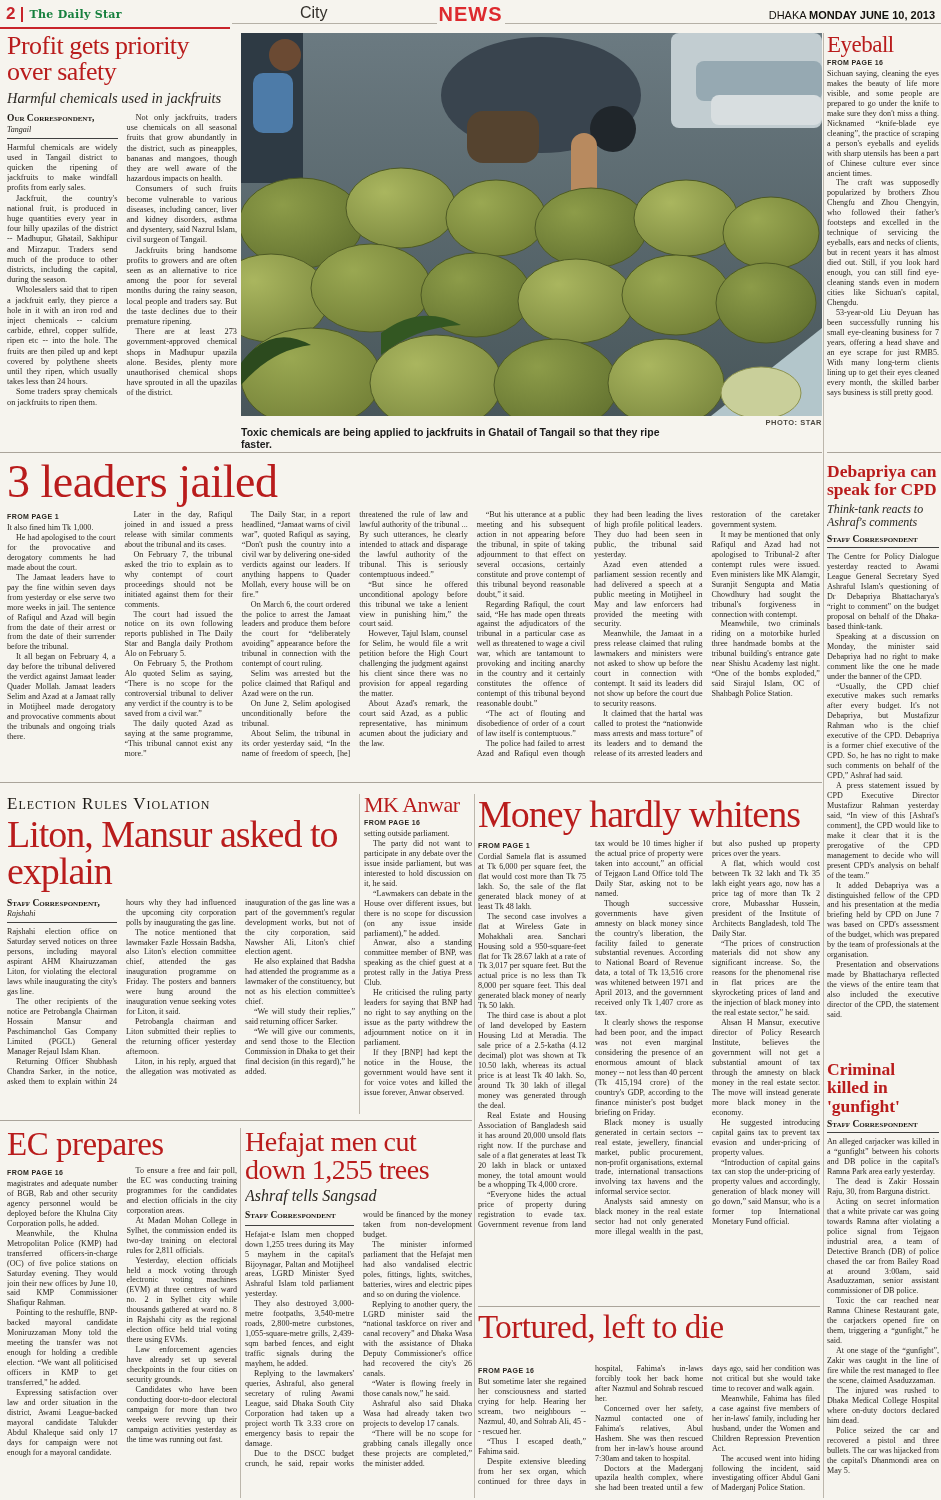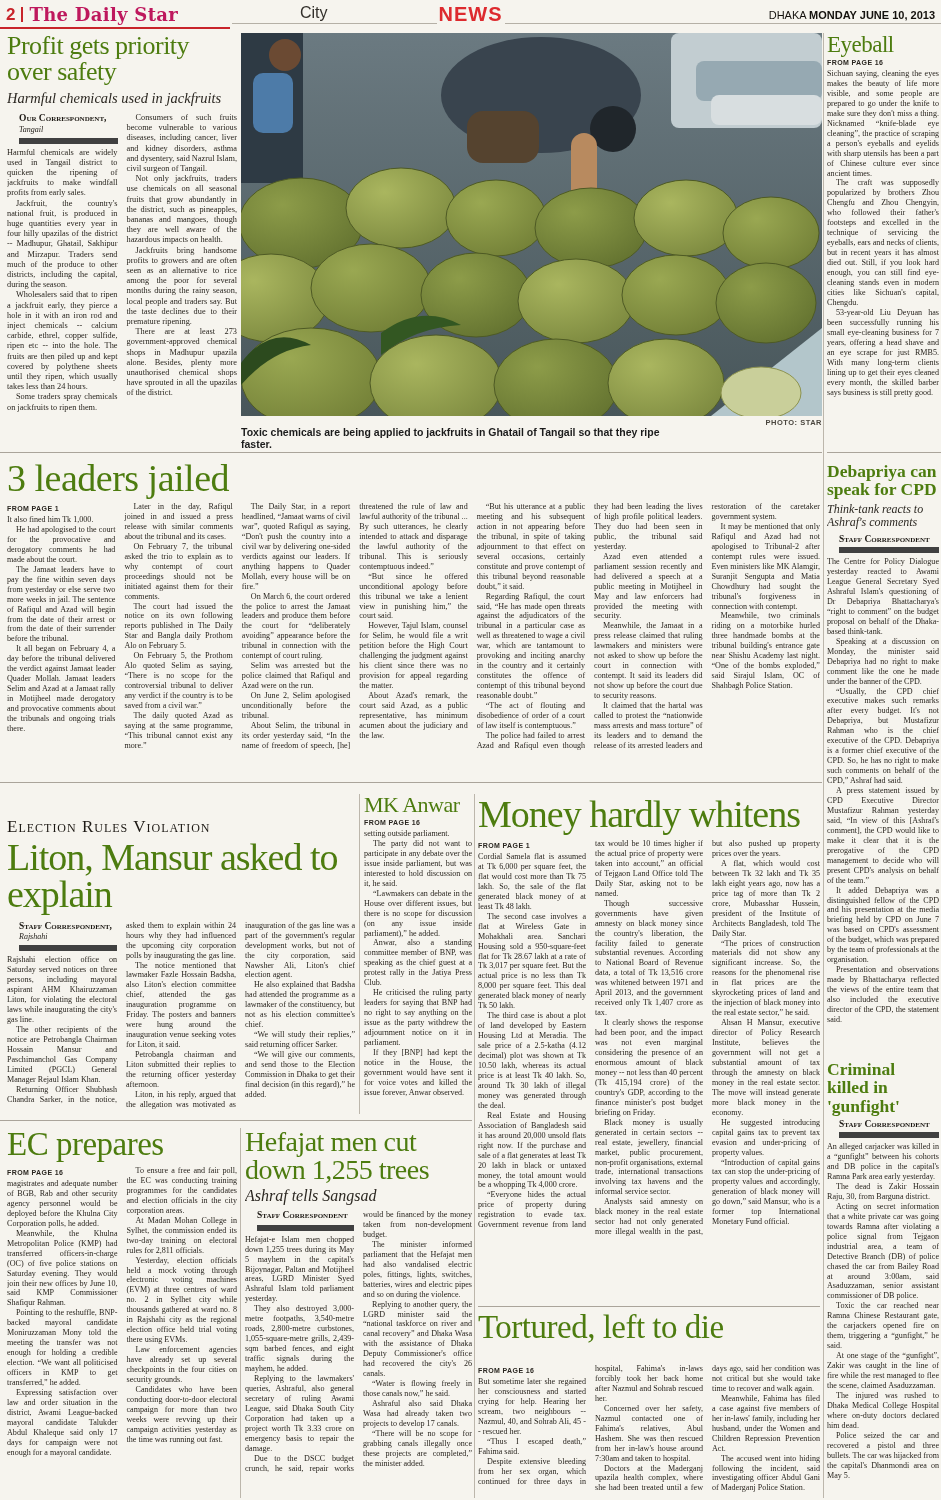--- a/index.html
+++ b/index.html
@@ -5,38 +5,38 @@
   * { margin:0; padding:0; box-sizing:border-box; }
   html,body { background:#9a9a9a; }
   .page { position:relative; width:941px; height:1500px; margin:0 auto; background:#f6f4ee;
           overflow:hidden; font-family:"Liberation Serif", serif; color:#29251f; }
 
   
   .hdr { position:absolute; left:0; top:0; width:941px; height:31px; }
   .hdr-left { position:absolute; left:6px; top:4px; display:flex; align-items:center; gap:6px; }
   .pgnum { font:bold 17px "Liberation Sans", sans-serif; color:#c8242a; }
   .hdr-bar { width:2px; height:15px; background:#c8242a; }
-  .masthead { font-family:"DejaVu Serif", serif; font-weight:bold; font-size:18px; color:#be185d; letter-spacing:0.3px; }
+  .masthead { font-family:"DejaVu Serif", serif; font-weight:bold; font-size:11px; color:#15803d; letter-spacing:0.3px; }
   .section-label { position:absolute; left:300px; top:4px; font:16px "Liberation Sans", sans-serif; color:#33302b; }
   .news-banner { position:absolute; left:0; right:0; top:3px; text-align:center;
                  font:bold 20px "Liberation Sans", sans-serif; color:#dd2a2e; letter-spacing:1px; }
   .dateline { position:absolute; right:6px; top:9px; font:11px "Liberation Sans", sans-serif; color:#14110d; }
   .dateline b { font-weight:bold; }
   .hdr-redline { position:absolute; left:0; top:27px; width:230px; height:2px; background:#c8242a; }
   .hdr-hairA { position:absolute; left:232px; top:23px; width:205px; height:1px; background:#b5b0a6; }
   .hdr-hairB { position:absolute; left:505px; top:23px; width:436px; height:1px; background:#b5b0a6; }
 
   
   .article { position:absolute; overflow:hidden; }
-  .hl { font-weight:400; color:#4d7c0f; line-height:1.0; letter-spacing:-0.5px; }
+  .hl { font-weight:400; color:#b91c1c; line-height:1.0; letter-spacing:-0.5px; }
   .hl-b { font-weight:bold; letter-spacing:0; }
   .subhead { font-style:italic; color:#2c2822; }
-  .kicker { font-variant:small-caps; font-size:17px; letter-spacing:1px; color:#1d1914;margin-top:23px; }
+  .kicker { font-variant:small-caps; font-size:17px; letter-spacing:1px; color:#1d1914; }
   .byline { font-variant:small-caps; font-weight:bold; font-size:9.5px; color:#1d1914;
-            border-bottom:6px solid #404040; padding-bottom:3px; margin-bottom:4px;margin-left:12px; }
+            border-bottom:1px solid #404040; padding-bottom:3px; margin-bottom:4px; }
   .byline .place { display:block; font-variant:normal; font-weight:normal; font-style:italic; font-size:8px; }
   .from-page { font:bold 7px "Liberation Sans", sans-serif; letter-spacing:0.4px; color:#2a2620; margin:3px 0 3px; }
   .body { text-align:justify; font-size:8.3px; line-height:1.23; color:#29251f; }
   .body p { text-indent:9px; margin:0; }
   .body p:first-of-type { text-indent:0;font-family:Liberation Serif, serif; }
   .cols-2 { column-count:2; column-gap:9px; }
   .cols-3 { column-count:3; column-gap:9px; }
   .cols-7 { column-count:7; column-gap:9px; }
 
   .vrule { position:absolute; width:1px; background:#bcb6ab; }
@@ -70,22 +70,22 @@
 
   <section class="article" style="left:7px; top:33px; width:230px; height:404px;">
     <h1 class="hl" style="font-size:26px;">Profit gets priority over safety</h1>
     <div class="subhead" style="font-size:14.5px; margin-top:5px;">Harmful chemicals used in jackfruits</div>
     <div class="body cols-2" style="margin-top:6px; height:305px;">
       <div class="byline"><span>Our Correspondent,</span><span class="place">Tangail</span></div>
     <p>Harmful chemicals are widely used in Tangail district to quicken the ripening of jackfruits to make windfall profits from early sales.</p>
         <p>Jackfruit, the country's national fruit, is produced in huge quantities every year in four hilly upazilas of the district -- Madhupur, Ghatail, Sakhipur and Mirzapur. Traders send much of the produce to other districts, including the capital, during the season.</p>
         <p>Wholesalers said that to ripen a jackfruit early, they pierce a hole in it with an iron rod and inject chemicals -- calcium carbide, ethrel, copper sulfide, ripen etc -- into the hole. The fruits are then piled up and kept covered by polythene sheets until they ripen, which usually takes less than 24 hours.</p>
         <p>Some traders spray chemicals on jackfruits to ripen them.</p>
+        <p>Not only jackfruits, traders use chemicals on all seasonal fruits that grow abundantly in the district, such as pineapples, bananas and mangoes, though they are well aware of the hazardous impacts on health.</p>
         <p>Consumers of such fruits become vulnerable to various diseases, including cancer, liver and kidney disorders, asthma and dysentery, said Nazrul Islam, civil surgeon of Tangail.</p>
-        <p>Not only jackfruits, traders use chemicals on all seasonal fruits that grow abundantly in the district, such as pineapples, bananas and mangoes, though they are well aware of the hazardous impacts on health.</p>
         <p>Jackfruits bring handsome profits to growers and are often seen as an alternative to rice among the poor for several months during the rainy season, local people and traders say. But the taste declines due to their premature ripening.</p>
         <p>There are at least 273 government-approved chemical shops in Madhupur upazila alone. Besides, plenty more unauthorised chemical shops have sprouted in all the upazilas of the district.</p>
       </div>
   </section>
 
   <div class="photo-block">
     <div class="photo">
       <svg width="581" height="383" viewBox="0 0 581 383" preserveAspectRatio="none">
         <defs>
           <linearGradient id="bg" x1="0" y1="0" x2="0" y2="1">
@@ -148,21 +148,21 @@
     <h1 class="hl" style="font-size:23px;">Eyeball</h1>
     <div class="body" style="margin-top:3px; height:382px; font-size:8.1px;">
       <div class="from-page">FROM PAGE 16</div>
     <p>Sichuan saying, cleaning the eyes makes the beauty of life more visible, and some people are prepared to go under the knife to make sure they don't miss a thing. Nicknamed “knife-blade eye cleaning”, the practice of scraping a person's eyeballs and eyelids with sharp utensils has been a part of Chinese culture ever since ancient times.</p>
         <p>The craft was supposedly popularized by brothers Zhou Chengfu and Zhou Chengyin, who followed their father's footsteps and excelled in the technique of servicing the eyeballs, ears and necks of clients, but in recent years it has almost died out. Still, if you look hard enough, you can still find eye-cleaning stands even in modern cities like Sichuan's capital, Chengdu.</p>
         <p>53-year-old Liu Deyuan has been successfully running his small eye-cleaning business for 7 years, offering a head shave and an eye scrape for just RMB5. With many long-term clients lining up to get their eyes cleaned every month, the skilled barber says business is still pretty good.</p>
       </div>
   </section>
 
   <section class="article" style="left:7px; top:459px; width:813px; height:318px;">
-    <h1 class="hl" style="font-size:38px;">3 leaders jailed</h1>
+    <h1 class="hl" style="font-size:46px;">3 leaders jailed</h1>
     <div class="body cols-7" style="margin-top:5px; height:272px; font-size:8.1px;">
       <div class="from-page">FROM PAGE 1</div>
     <p>It also fined him Tk 1,000.</p>
         <p>He had apologised to the court for the provocative and derogatory comments he had made about the court.</p>
         <p>The Jamaat leaders have to pay the fine within seven days from yesterday or else serve two more weeks in jail. The sentence of Rafiqul and Azad will begin from the date of their arrest or from the date of their surrender before the tribunal.</p>
         <p>It all began on February 4, a day before the tribunal delivered the verdict against Jamaat leader Quader Mollah. Jamaat leaders Selim and Azad at a Jamaat rally in Motijheel made derogatory and provocative comments about the tribunals and ongoing trials there.</p>
         <p>Later in the day, Rafiqul joined in and issued a press release with similar comments about the tribunal and its cases.</p>
         <p>On February 7, the tribunal asked the trio to explain as to why contempt of court proceedings should not be initiated against them for their comments.</p>
         <p>The court had issued the notice on its own following reports published in The Daily Star and Bangla daily Prothom Alo on February 5.</p>
         <p>On February 5, the Prothom Alo quoted Selim as saying, “There is no scope for the controversial tribunal to deliver any verdict if the country is to be saved from a civil war.”</p>

